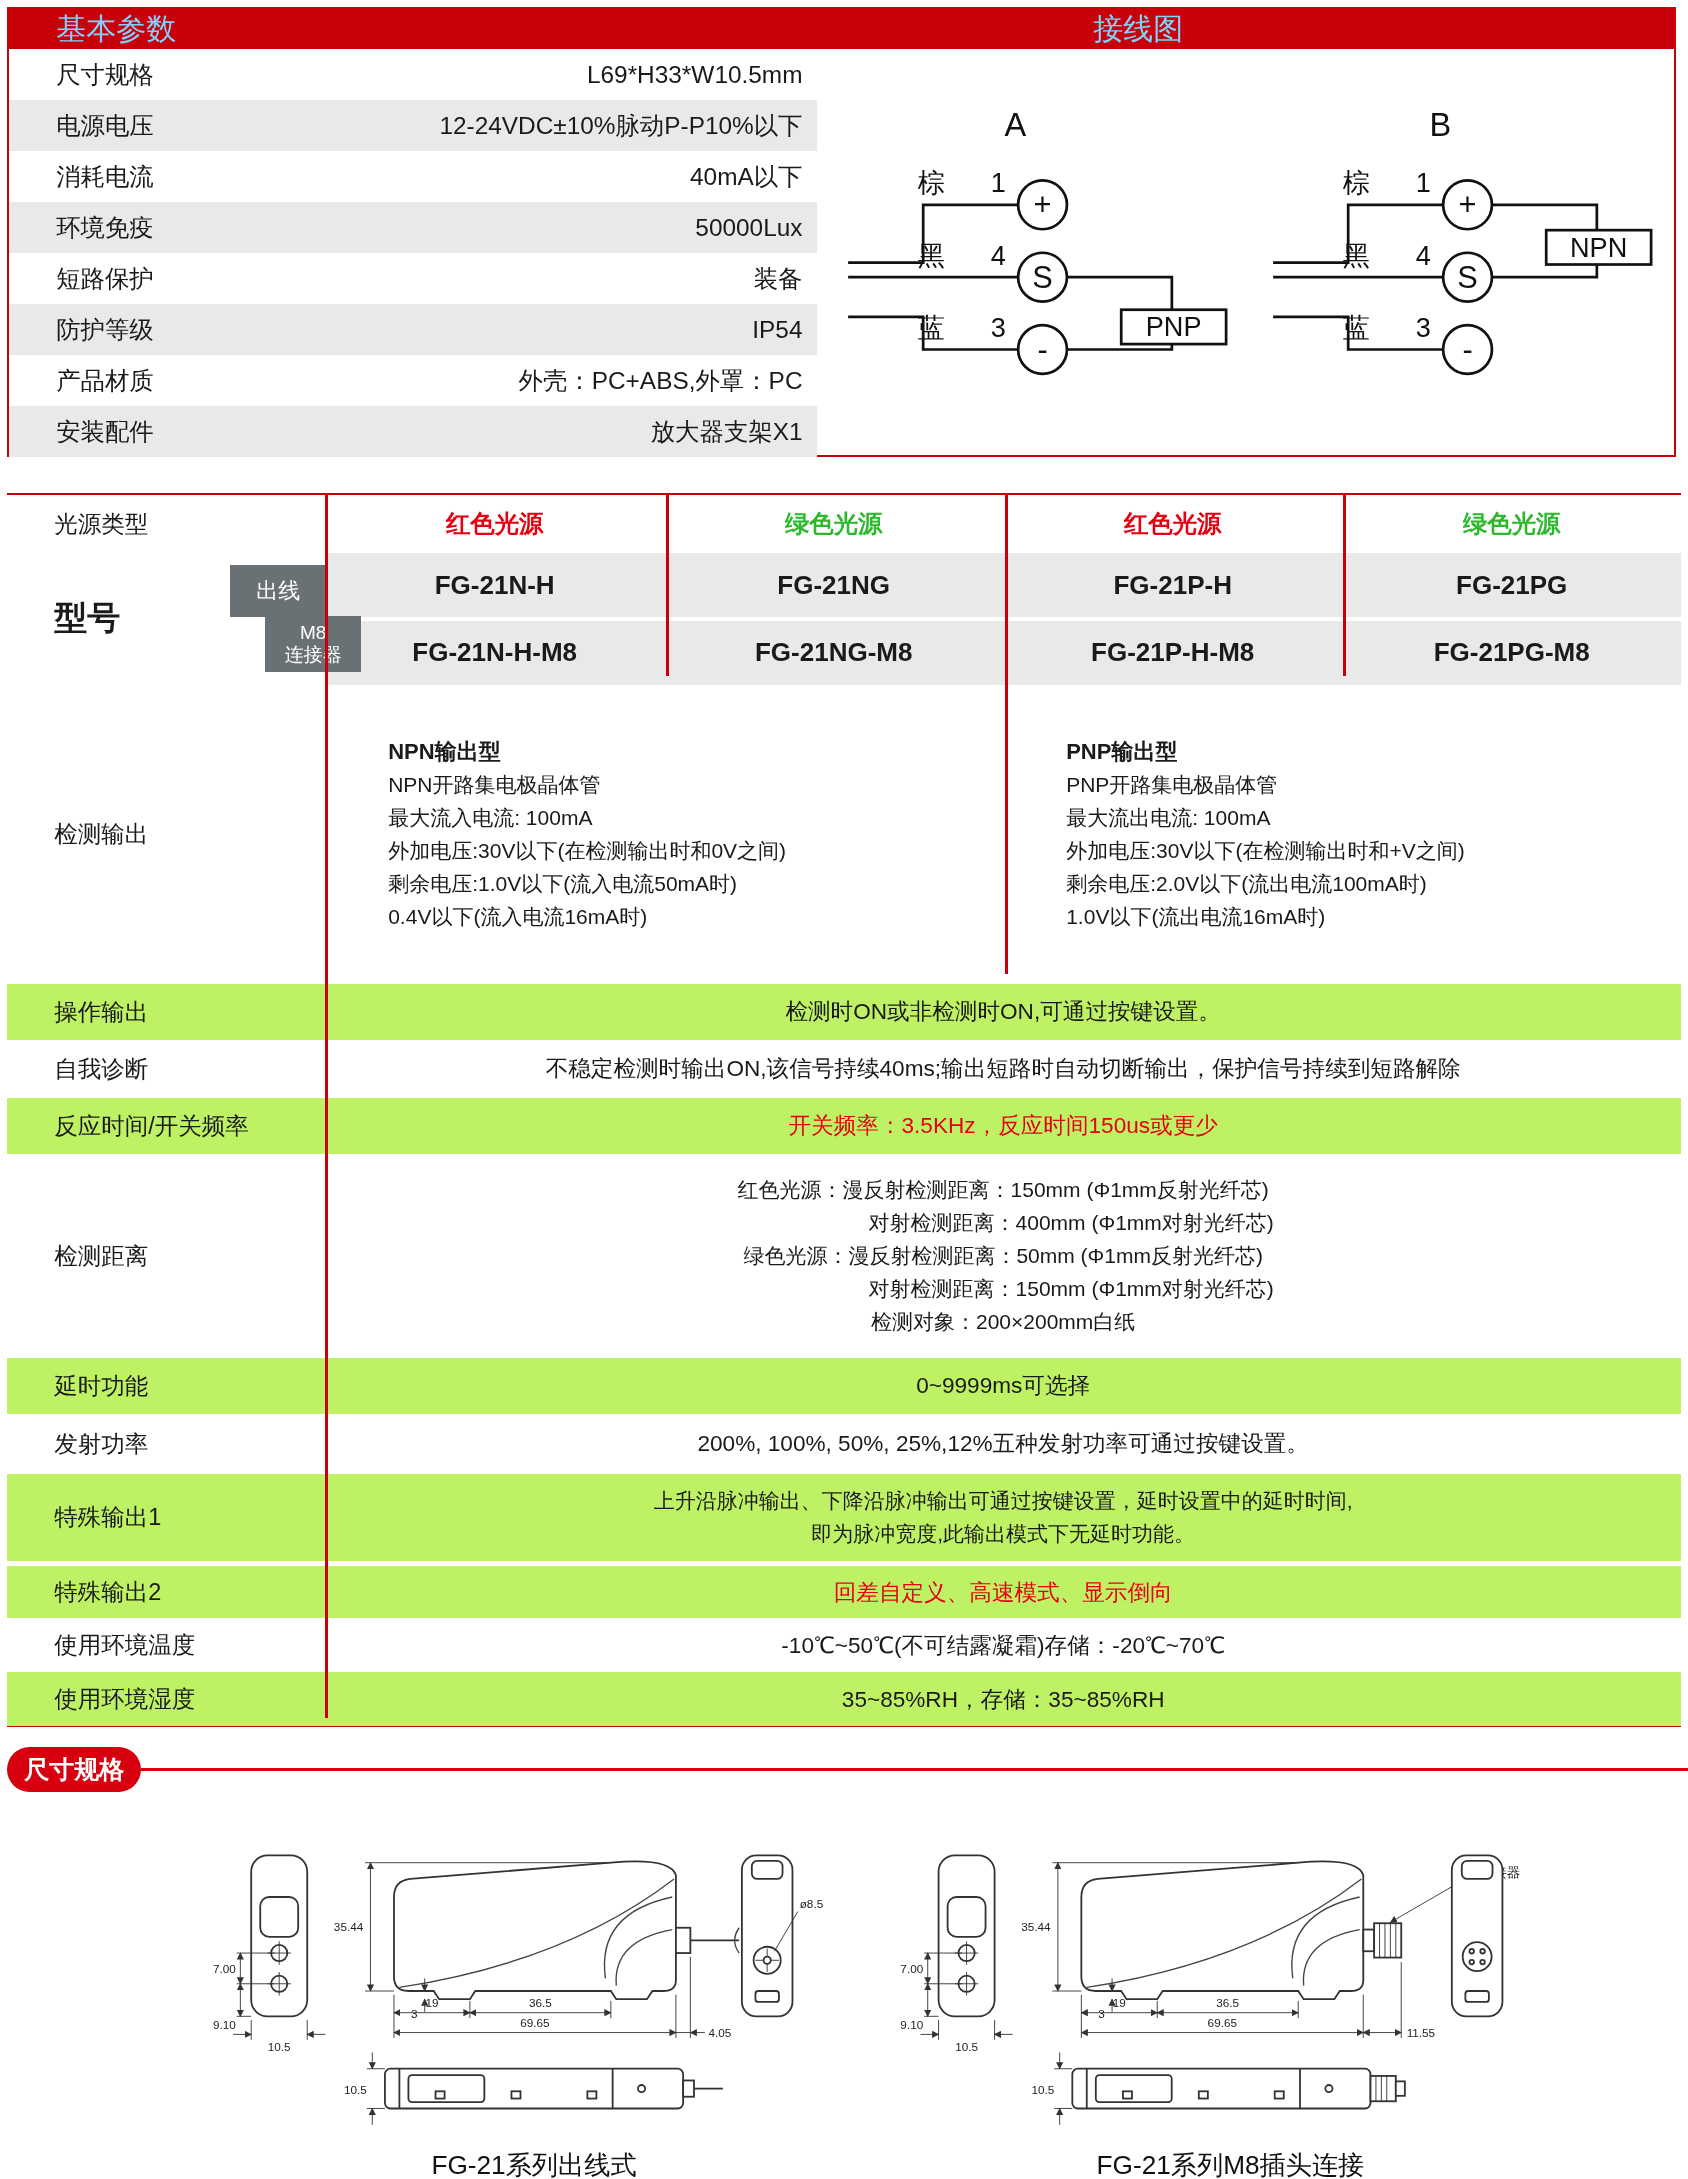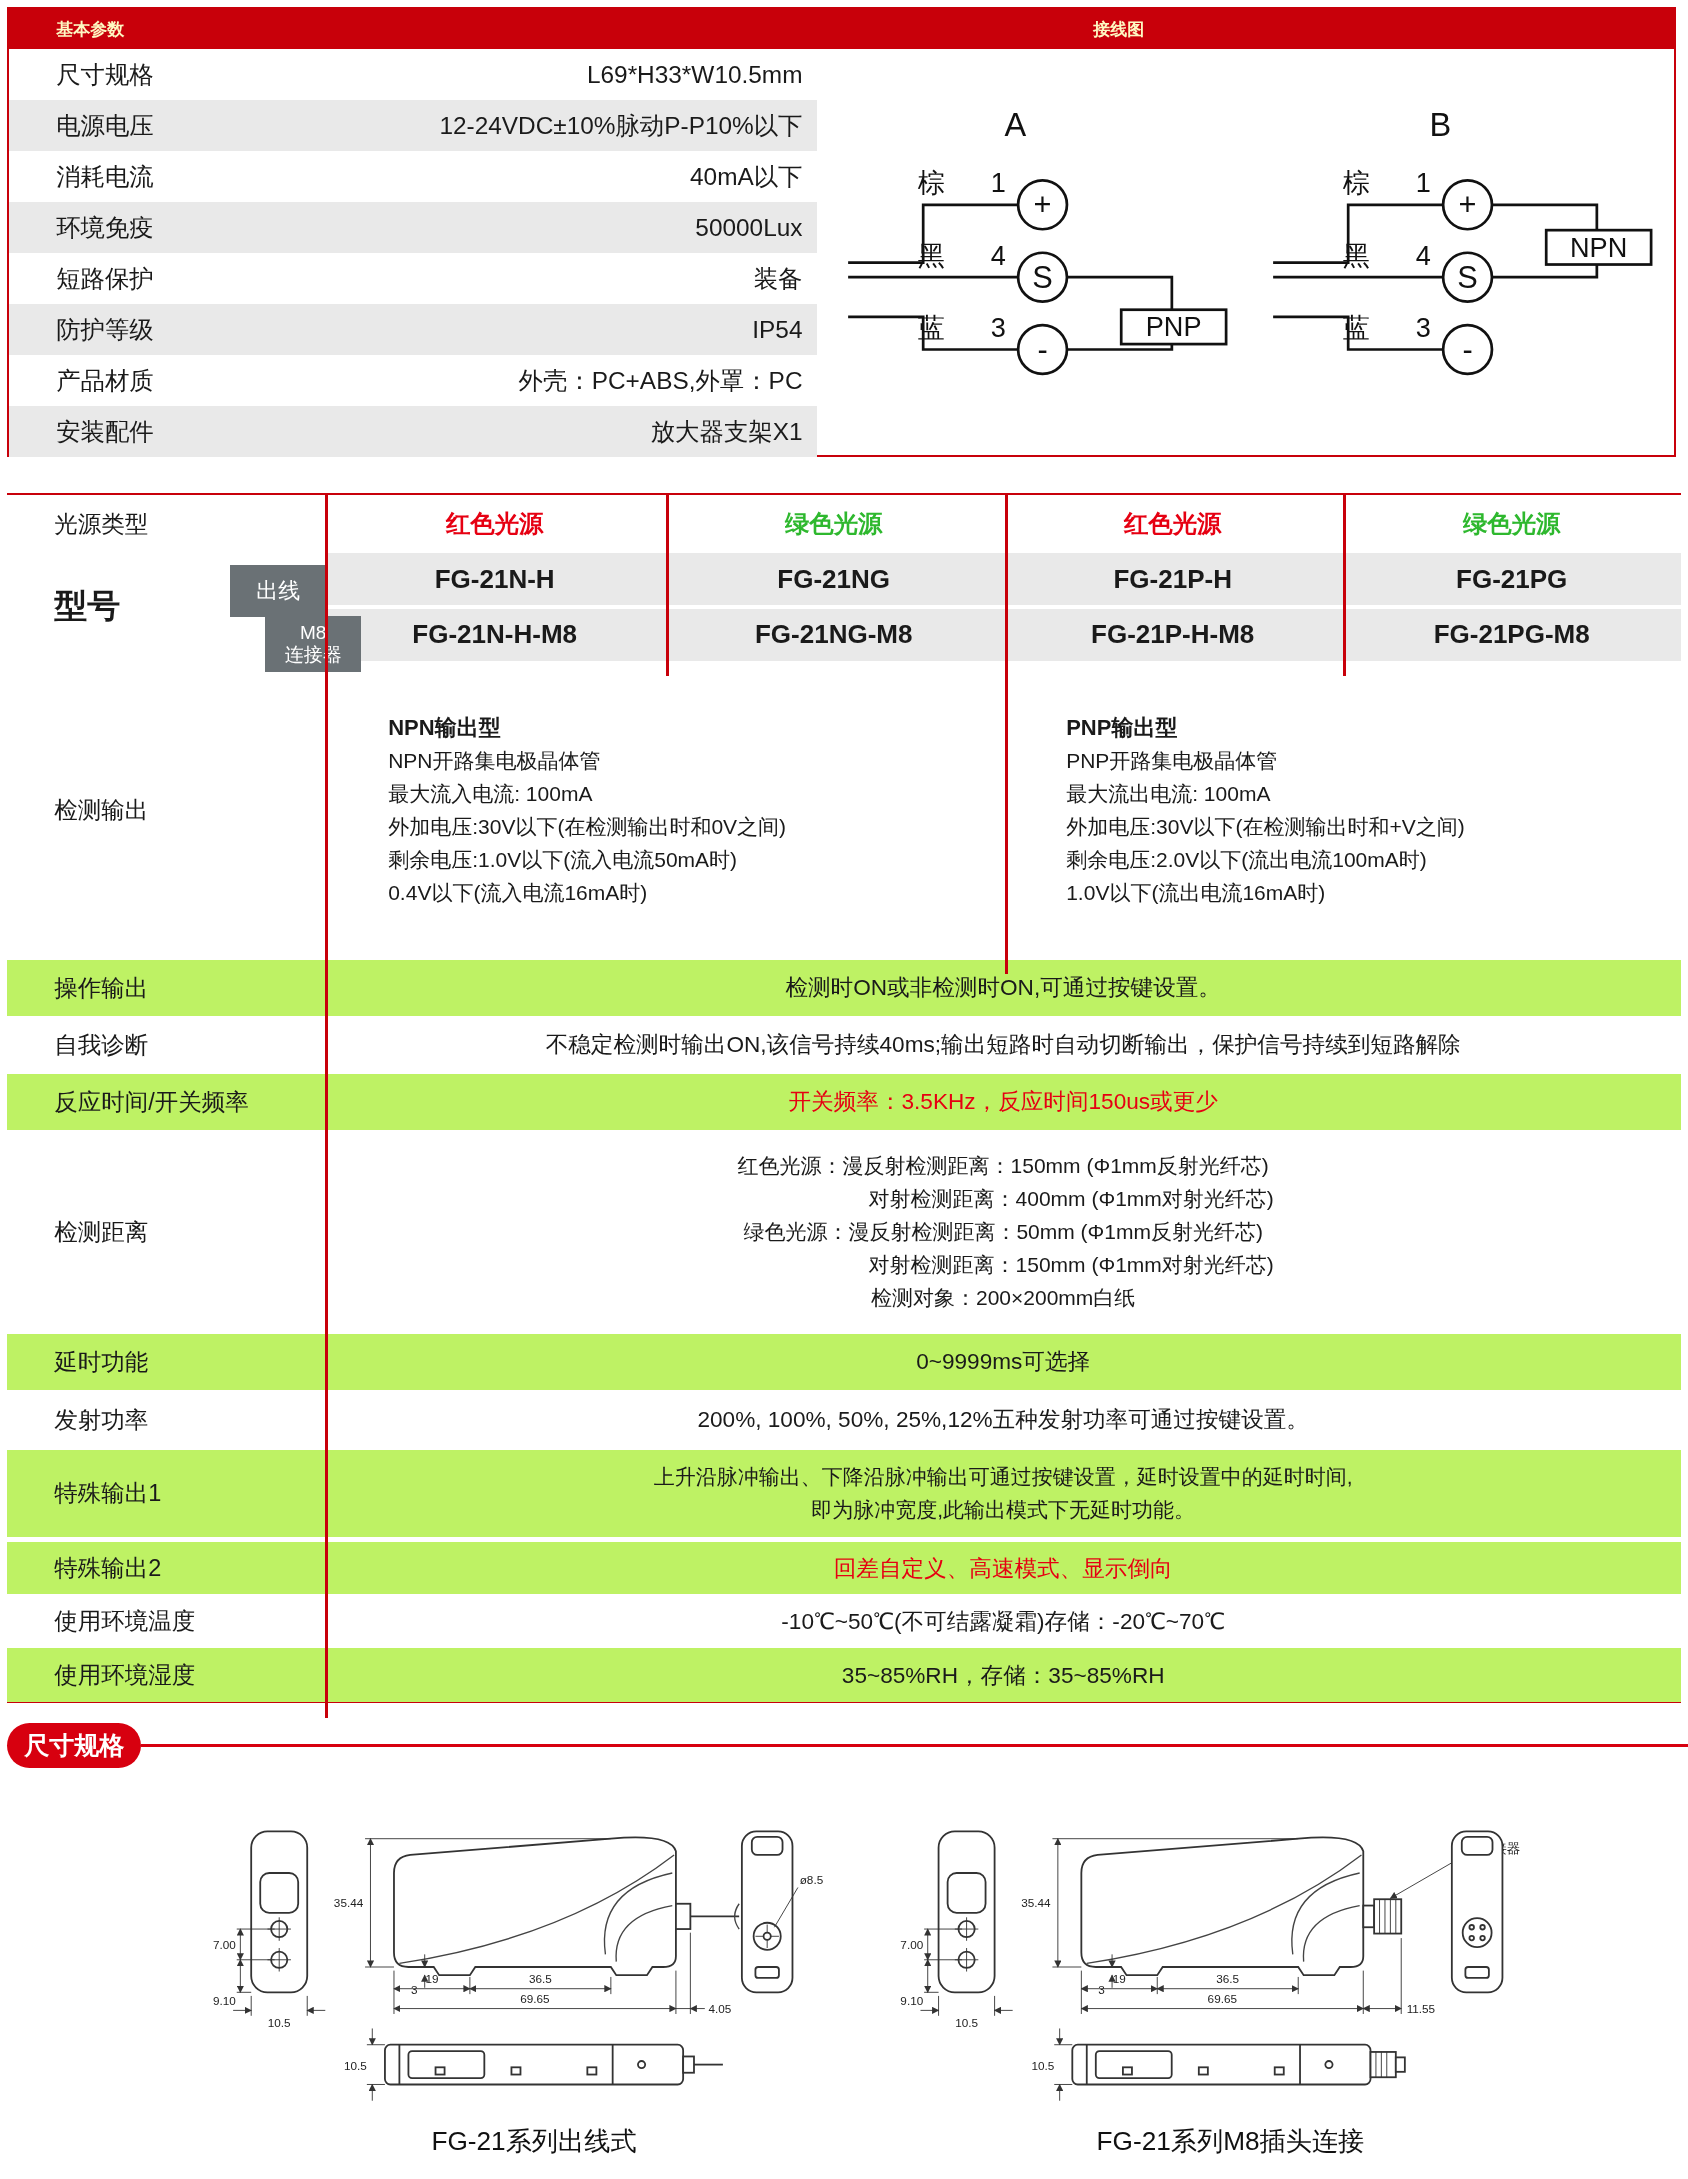--- a/index.html
+++ b/index.html
@@ -1,21 +1,21 @@
 <!DOCTYPE html>
 <html style="font-size:14.5px"><head>
 <meta charset="utf-8">
 <style>
   html,body{margin:0;padding:0;background:#fff;}
   body{font-family:"Liberation Sans",sans-serif;color:#1a1a1a;}
   .page{width:1689px;height:2179px;position:relative;overflow:hidden;background:#fff;}
 
   
   .topbox{margin:7.2px 7.2px 0;width:1669px;height:450px;border:2.7px solid #c8000a;box-sizing:border-box;background:#fff;}
-  .topbar{height:40px;background:#c8000a;color:#fef9c3;display:flex;align-items:center;position:relative;font-weight:bold;font-size:17px;}
+  .topbar{height:40px;background:#c8000a;color:#7dd3fc;display:flex;align-items:center;position:relative;font-weight:normal;font-size:30px;}
   .topbar .t1{padding-left:47px;}
   .topbar .t2{position:absolute;left:1084px;}
   .topbody{display:flex;height:407px;}
   .params{width:812px;}
   .prow{height:51px;display:flex;align-items:center;font-size:24.4px;}
   .prow:nth-child(even){background:#e9e9e9;}
   .prow .pl{width:299px;padding-left:47px;box-sizing:border-box;flex-shrink:0;}
   .prow .pv{flex:1;text-align:right;padding-right:14.5px;}
   .wiring{flex:1;display:flex;justify-content:space-between;padding:0 3.6px;}
 
@@ -36,21 +36,21 @@
   .gray{background:#bef264;}
   .h64{height:58px}.h66{height:60px}.h330{height:299px}.h62{height:56px}
   .h226{height:204px}.h96{height:87px}.h58{height:52px}.h60{height:54px}
   .gap4{height:3.6px;background:#fff;}
   .gap6{height:5.4px;background:#fff;}
   .cols4{display:flex;justify-content:center;}
   .cols4 .cell{flex:1;display:flex;align-items:center;justify-content:center;font-weight:bold;font-size:24.4px;}
   .tred{color:#e60012;}
   .tgreen{color:#2eb82e;}
   .models{position:relative;}
-  .mrow{display:flex;height:52px;}
+  .mrow{display:flex;height:64px;}
   .mrow .mspace{width:318px;flex-shrink:0;background:#fff;}
   .mrow .mcells{flex:1;display:flex;background:#e9e9e9;}
   .mcell{flex:1;display:flex;align-items:center;justify-content:center;font-weight:bold;font-size:26px;}
   .mlabel{position:absolute;left:47px;top:0;height:100%;display:flex;align-items:center;font-weight:bold;font-size:33px;z-index:2;}
   .tag{position:absolute;left:223px;width:96px;background:#6a7175;color:#fff;display:flex;align-items:center;justify-content:center;text-align:center;z-index:3;}
   .tag1{top:12px;height:52px;font-size:22px;}
   .tag2{top:63px;height:56px;font-size:19px;line-height:22px;flex-direction:column;margin-left:35px;}
   .detect{flex:1;display:flex;}
   .dhalf{width:50%;box-sizing:border-box;display:flex;flex-direction:column;justify-content:center;padding-left:63px;font-size:21px;line-height:33px;}
   .dhalf .dt{font-weight:bold;font-size:22px;}

